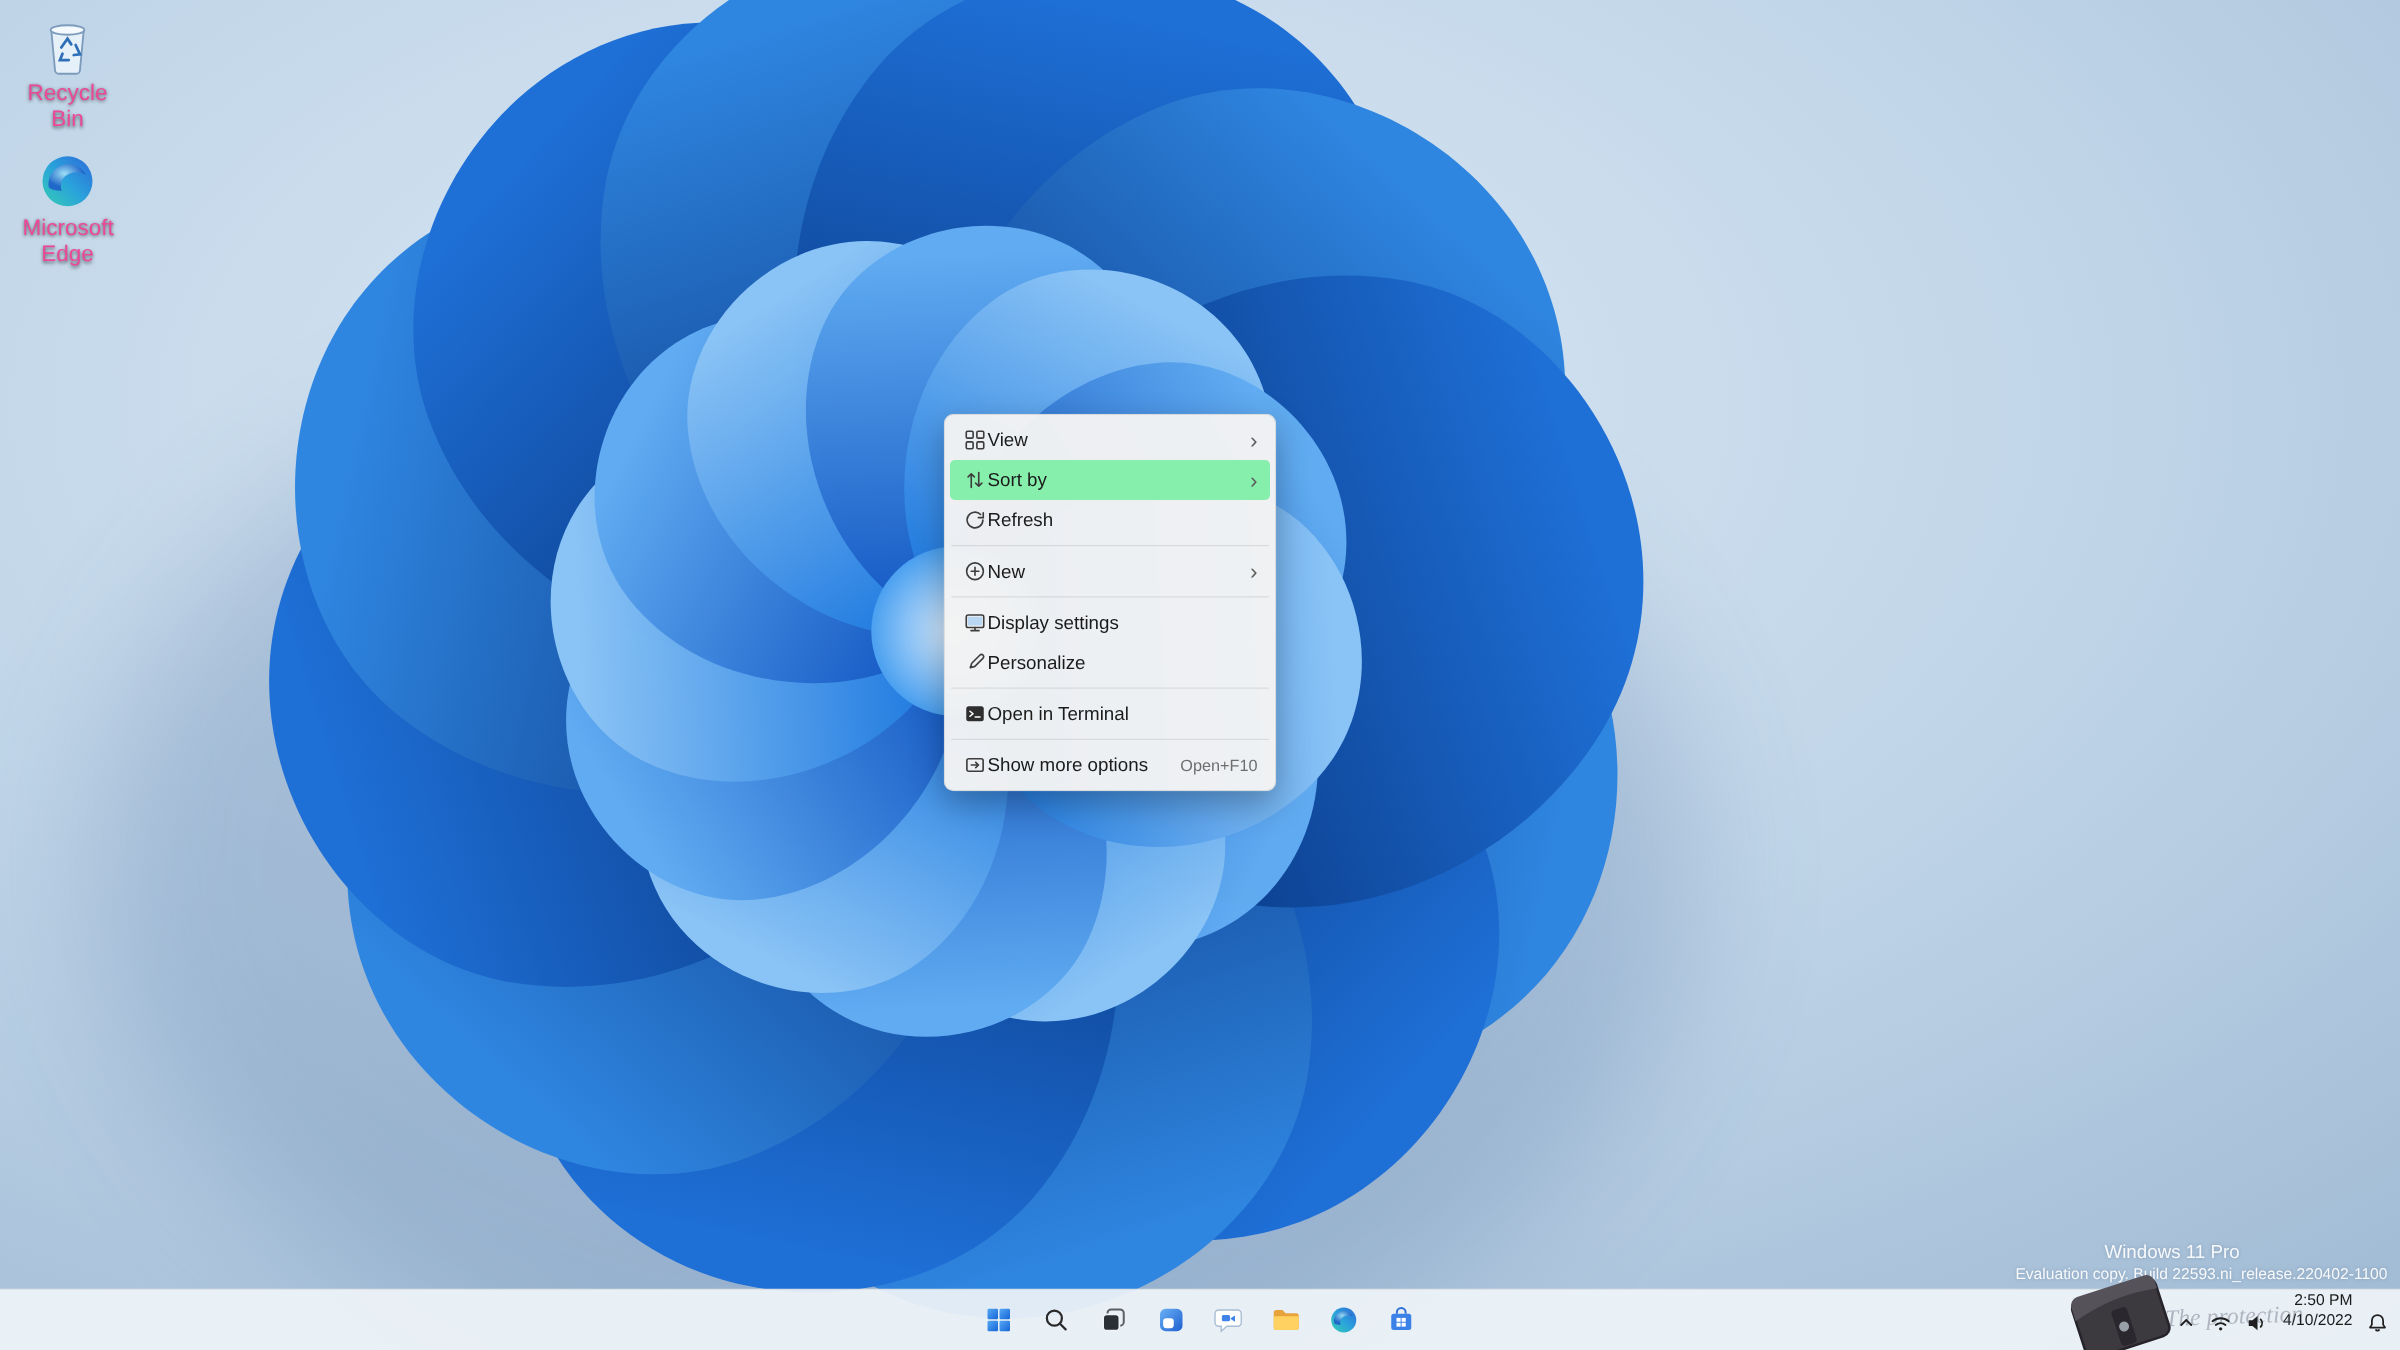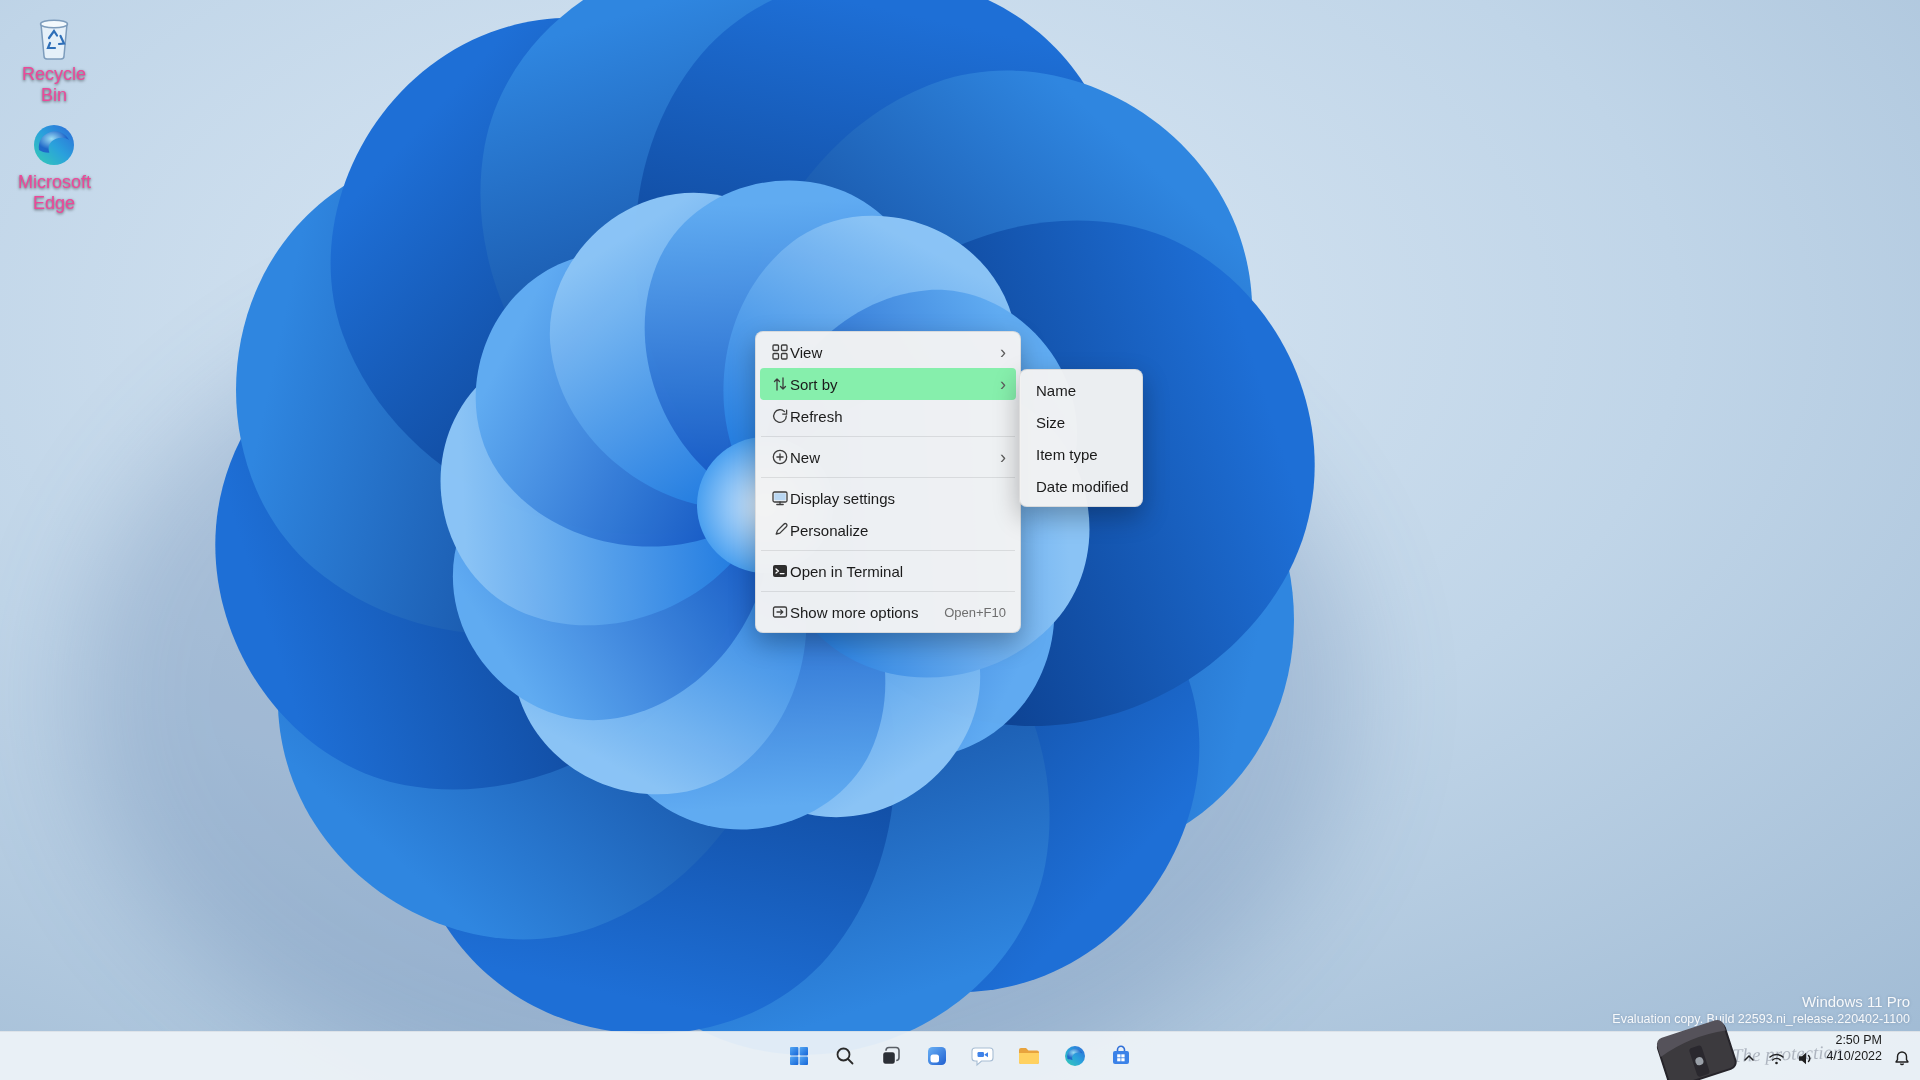--- a/index.html
+++ b/index.html
@@ -26,21 +26,21 @@
       font-size:15px;color:#1b1b1b;cursor:default;}
   .menu-item.highlighted{background:#86efac;}
   .mi-icon{width:20px;height:18px;display:flex;align-items:center;justify-content:center;flex:0 0 20px;}
   .mi-label{white-space:nowrap;}
   .mi-chevron{margin-left:auto;color:#5d5d5d;font-size:18px;line-height:1;}
   .mi-shortcut{margin-left:auto;color:#6e6e6e;font-size:13px;}
   .menu-sep{height:1px;background:rgba(0,0,0,.09);margin:4px 1px;}
   .submenu .menu-item{padding:0 12px;}
 
   
-  .watermark{position:absolute;right:10px;bottom:54px;text-align:right;color:rgba(255,255,255,.92);
+  .watermark{position:absolute;right:10px;bottom:54px;text-align:center;color:rgba(255,255,255,.92);
       text-shadow:0 0 3px rgba(70,90,120,.35);z-index:10;}
   .watermark .l1{font-size:15px;}
   .watermark .l2{font-size:12.5px;margin-top:2px;margin-left:47px;}
 
   
   .taskbar{position:absolute;left:0;right:0;bottom:0;height:48px;background:rgba(238,243,248,.93);
       border-top:1px solid rgba(0,0,0,.05);z-index:20;}
   .tb-center{position:absolute;left:50%;top:4px;transform:translateX(-50%);display:flex;gap:6px;}
   .tb-btn{width:40px;height:40px;display:flex;align-items:center;justify-content:center;border-radius:6px;}
   .tray{position:absolute;right:10px;top:0;height:52px;display:flex;gap:12px;z-index:22;}
@@ -253,34 +253,20 @@
         <svg width="18" height="18" viewBox="0 0 18 18" fill="none" stroke="#3d3d3d" stroke-width="1.3" stroke-linecap="round" stroke-linejoin="round">
           <rect x="2.5" y="4" width="13" height="10" rx="1.5"></rect>
           <path d="M6 9 h5.5 M9.6 6.9 L11.8 9 l-2.2 2.1"></path>
         </svg>
       </span>
       <span class="mi-label">Show more options</span>
       <span class="mi-shortcut">Open+F10</span>
     </div>
   </div>
 
-  <div class="submenu">
-    <div class="menu-item">
-      <span class="mi-label">Name</span>
-    </div>
-    <div class="menu-item">
-      <span class="mi-label">Size</span>
-    </div>
-    <div class="menu-item">
-      <span class="mi-label">Item type</span>
-    </div>
-    <div class="menu-item">
-      <span class="mi-label">Date modified</span>
-    </div>
-  </div>
 
   <div class="watermark">
     <div class="l1">Windows 11 Pro</div>
     <div class="l2">Evaluation copy. Build 22593.ni_release.220402-1100</div>
   </div>
 
   <div class="book">
     <svg width="78" height="58" viewBox="0 0 78 58">
       <rect x="2" y="6" width="70" height="48" rx="7" fill="#3c3a3e" stroke="#26242a" stroke-width="2"></rect>
       <path d="M2 21 q35 -11 70 -5 v-6 a7 7 0 0 0 -7 -7 h-56 a7 7 0 0 0 -7 7 z" fill="#55525a"></path>

